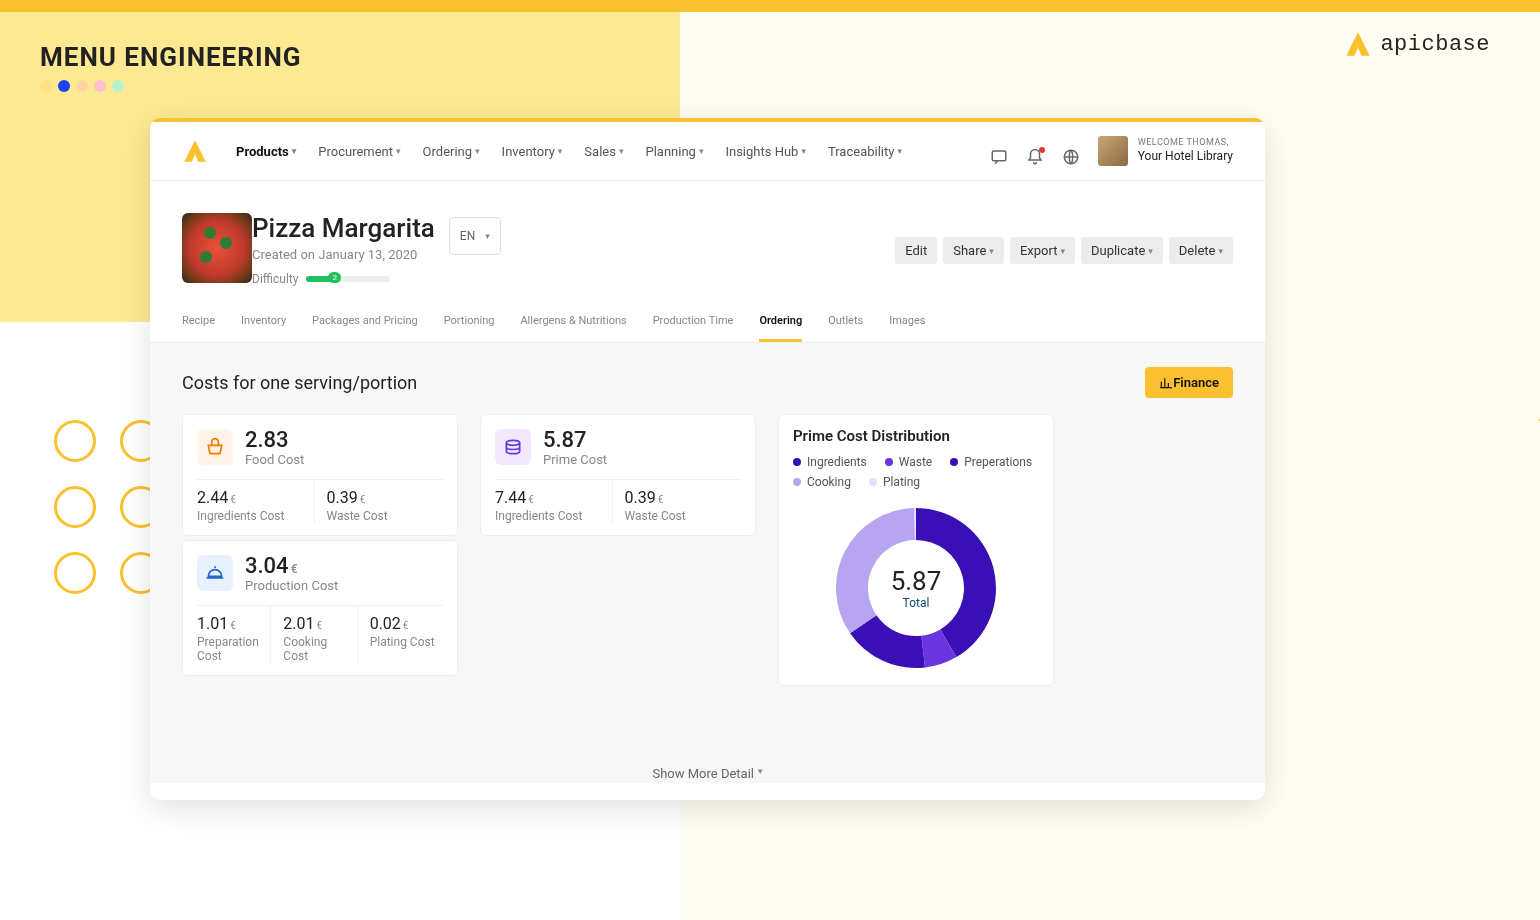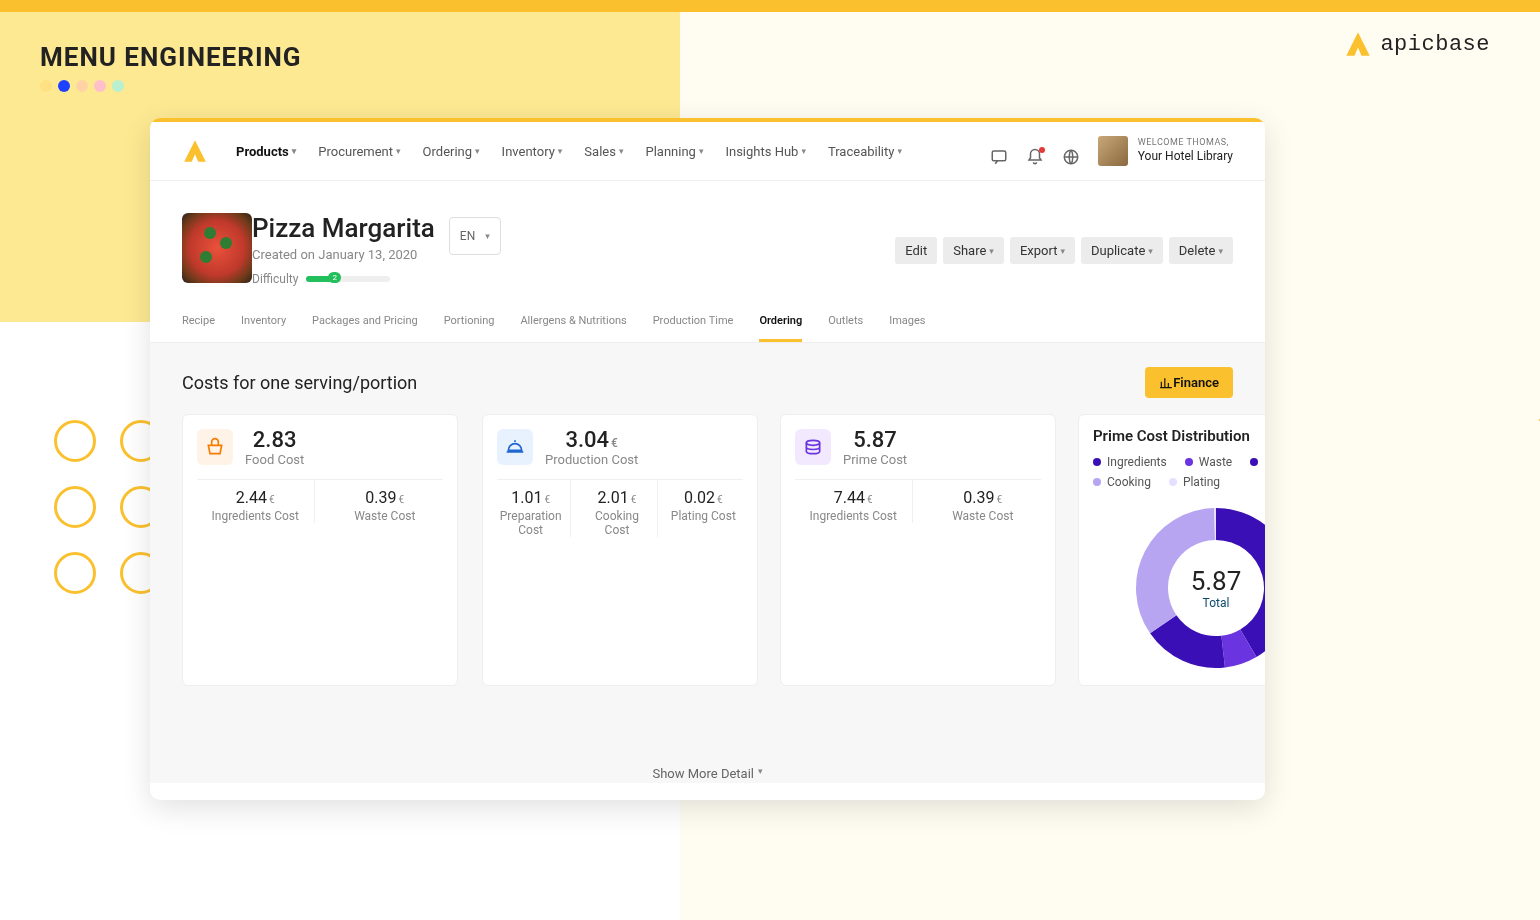--- a/index.html
+++ b/index.html
@@ -156,21 +156,21 @@
     height: 440px;
     position: relative;
   }
   .content-head { display: flex; justify-content: space-between; align-items: center; margin-bottom: 16px; }
   .content-title { font-size: 18px; color: #222; }
   .finance-btn {
     background: #fbc02d; color: #111; font-size: 13px; font-weight: 600;
     padding: 8px 14px; border-radius: 4px; display: flex; align-items: center; cursor: pointer;
   }
   .cards-row { display: flex; gap: 22px; }
-  .col { display: flex; flex-direction: row; gap: 24px; text-align: center; }
+  .col { display: flex; flex-direction: column; gap: 4px; }
   .card {
     background: #fff; border: 1px solid #eee; border-radius: 6px;
     padding: 12px 14px;
   }
   .card.w1 { width: 276px; }
   .card.w2 { width: 276px; }
   .card.w3 { width: 276px; flex: 0 0 auto; }
   .ctop { display: flex; align-items: center; gap: 12px; margin-bottom: 12px; }
   .ico-box { width: 36px; height: 36px; border-radius: 6px; display: flex; align-items: center; justify-content: center; font-size: 18px; }
   .ico-orange { background: #fff2e6; color: #f57c00; }

